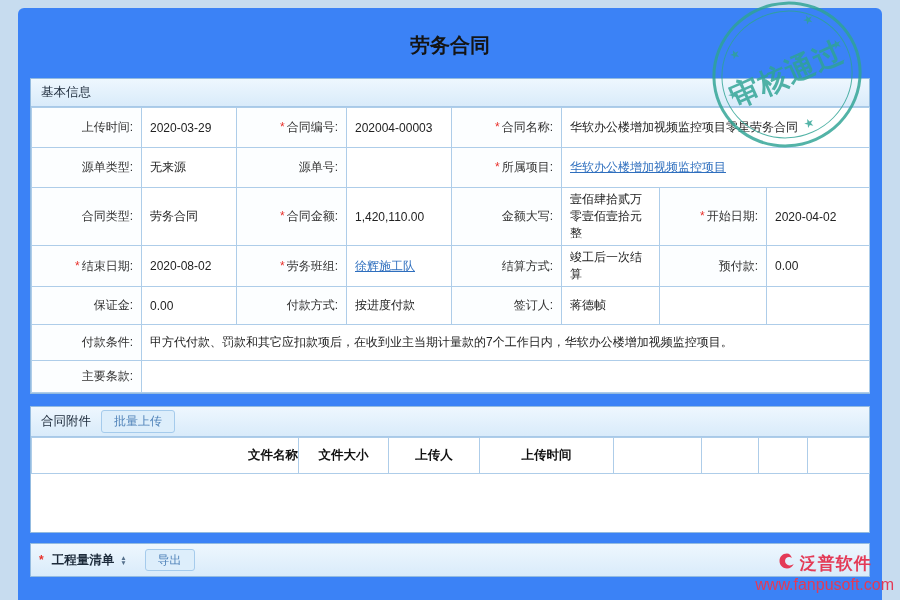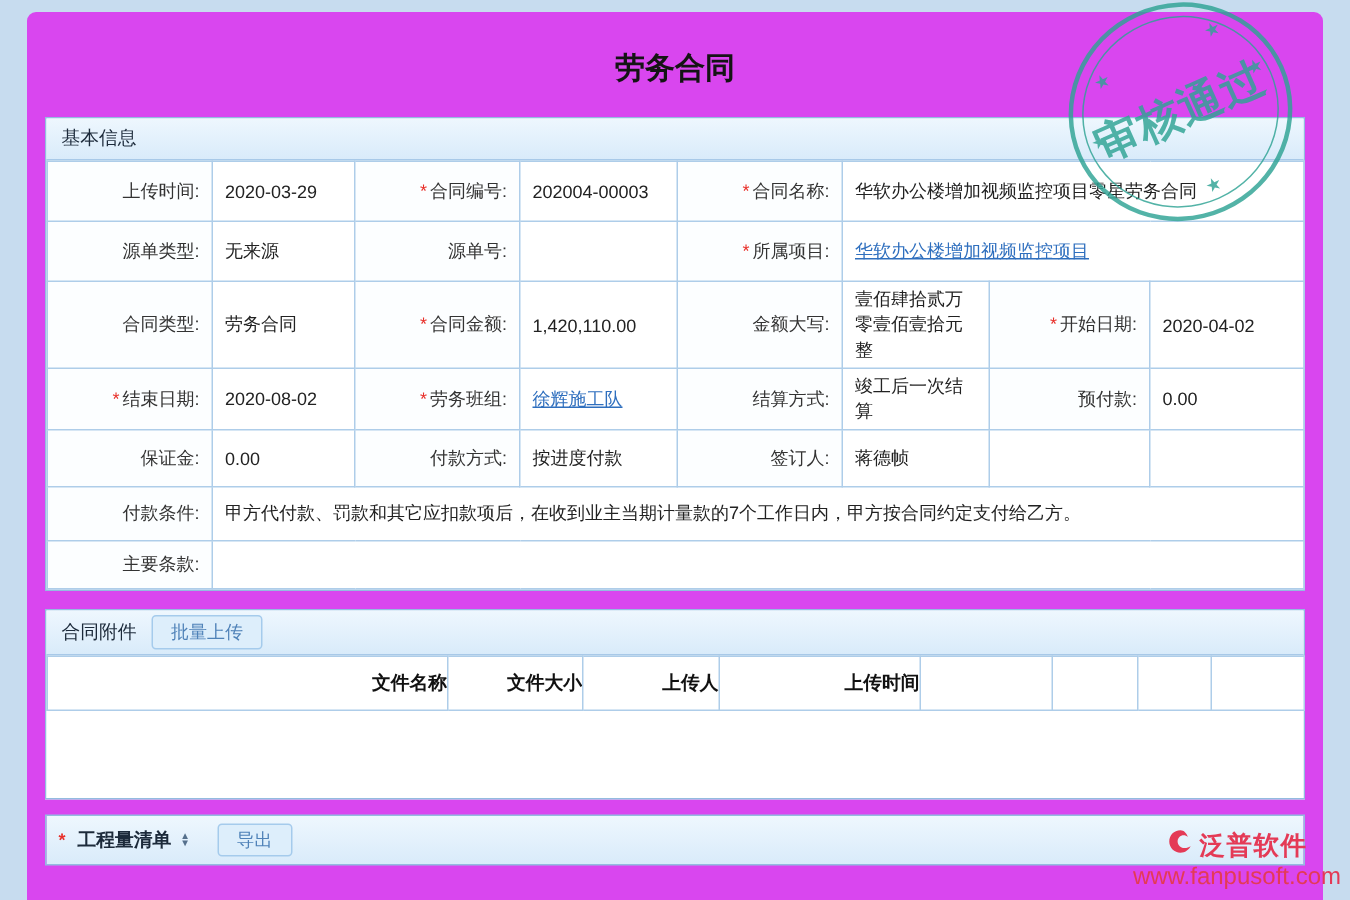--- a/index.html
+++ b/index.html
@@ -6,21 +6,21 @@
   html, body { width: 900px; height: 600px; }
   body {
     background: #c7dcef;
     font-family: "Liberation Sans", "DejaVu Sans", sans-serif;
     position: relative;
     overflow: hidden;
   }
   .panel {
     position: absolute; left: 18px; top: 8px;
     width: 864px; height: 592px;
-    background: #d946ef;
+    background: #3b82f6;
     border-radius: 6px 6px 0 0;
     overflow: hidden;
   }
   .title {
     text-align: center;
     font-size: 20px; font-weight: bold; color: #141414;
     padding-top: 24px; height: 62px;
   }
   .box { margin: 8px 12px 0; border: 1px solid #93bbe0; background: #fff; }
   .section-header {
@@ -46,21 +46,21 @@
   a.link { color: #2f6fbe; text-decoration: underline; cursor: pointer; }
   .btn {
     background: #ddeefb; border: 1px solid #a5cbec; color: #4f82b8;
     font-size: 12px; padding: 3px 12px; border-radius: 3px; cursor: pointer;
     font-family: inherit; line-height: 1.2;
   }
   .attach-table { width: 100%; border-collapse: collapse; table-layout: fixed; }
   .attach-table th {
     border: 1px solid #aecde9; height: 36px;
     font-size: 12.5px; font-weight: bold; color: #111;
-    background: #fff; text-align: right; overflow: hidden;
+    background: #fff; text-align: center; overflow: hidden;
   }
   .attach-table th.al { text-align: right; padding-left: 10px; font-family: Liberation Mono, monospace; }
   .attach-empty { height: 58px; background: #fff; }
   .bottom-bar {
     margin: 10px 12px 0; height: 34px;
     border: 1px solid #93bbe0;
     background: linear-gradient(#eef7fe, #d9ebfa);
     display: flex; align-items: center; gap: 6px;
     padding: 0 8px; font-size: 12.5px; font-weight: bold; color: #1c2a3a;
   }
@@ -155,21 +155,21 @@
         <td class="val">0.00</td>
         <td class="lbl"><span>付款方式:</span></td>
         <td class="val">按进度付款</td>
         <td class="lbl"><span>签订人:</span></td>
         <td class="val">蒋德帧</td>
         <td class="val"></td>
         <td class="val"></td>
       </tr>
       <tr class="r6">
         <td class="lbl"><span>付款条件:</span></td>
-        <td class="val" colspan="7">甲方代付款、罚款和其它应扣款项后，在收到业主当期计量款的7个工作日内，甲方按合同约定支付给乙方。</td>
+        <td class="val" colspan="7">甲方代付款、罚款和其它应扣款项后，在收到业主当期计量款的7个工作日内，华软办公楼增加视频监控项目。</td>
       </tr>
       <tr class="r7">
         <td class="lbl"><span>主要条款:</span></td>
         <td class="val" colspan="7"></td>
       </tr>
     </tbody>
       </table>
   </section>
 
   <section class="box" style="margin-top:12px">

